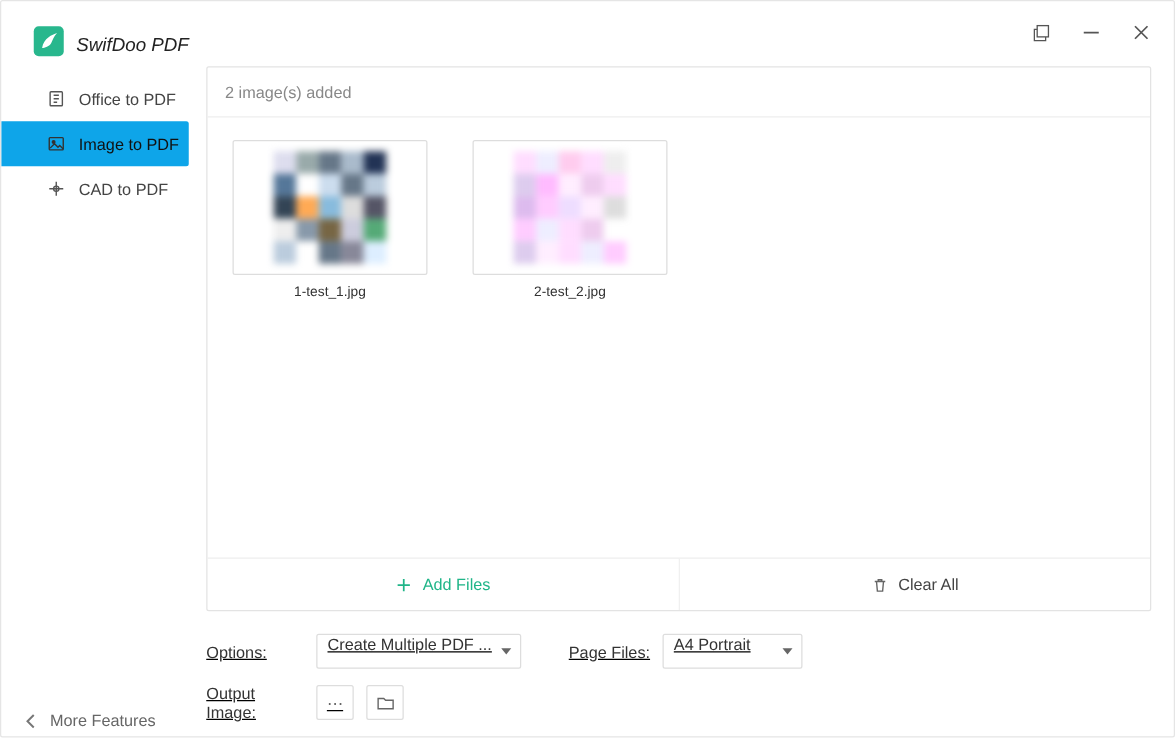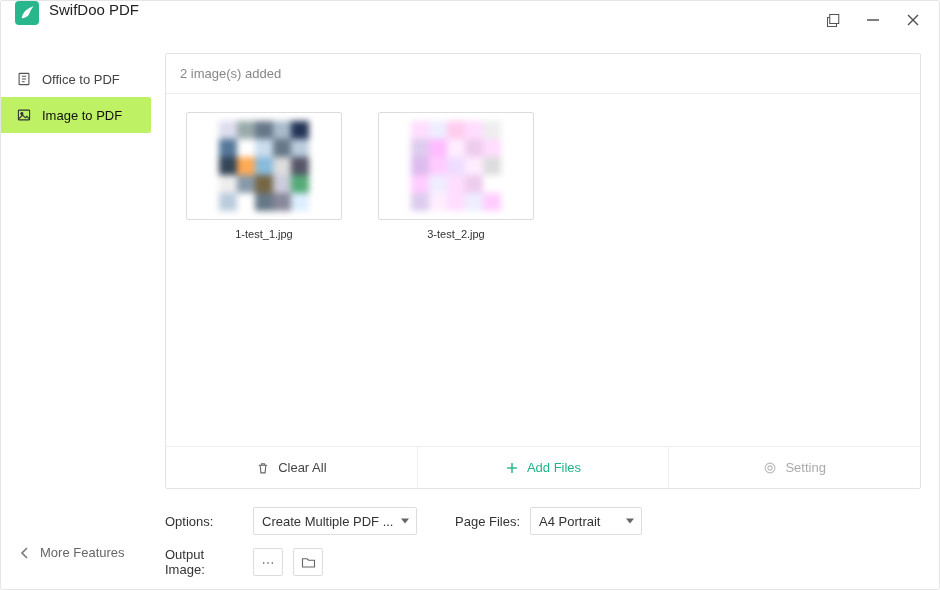--- a/index.html
+++ b/index.html
@@ -1,49 +1,49 @@
 <!DOCTYPE html>
 <html><head>
 <meta charset="utf-8">
 <style>
   * { box-sizing: border-box; margin: 0; padding: 0; font-family: -apple-system, BlinkMacSystemFont, "Segoe UI", Arial, sans-serif; }
   body { width: 940px; height: 590px; background: #fff; overflow: hidden; border: 1px solid #e5e5e5; border-radius: 2px; }
-  .titlebar { height: 44px; display: flex; align-items: flex-start; padding: 0 6px 0 14px; }
+  .titlebar { height: 44px; display: flex; align-items: flex-end; padding: 0 6px 0 26px; font-style: italic; }
   .logo { width: 24px; height: 24px; background: #28b78d; border-radius: 4px; display: flex; align-items: center; justify-content: center; margin-right: 10px; }
   .app-title { font-size: 15px; color: #222; flex: 1; }
   .win-controls { display: flex; align-items: center; gap: 0; }
   .win-btn { width: 40px; height: 38px; display: flex; align-items: center; justify-content: center; color: #555; cursor: pointer; }
   .layout { display: flex; height: calc(590px - 44px); }
   .sidebar { width: 160px; padding-top: 16px; }
-  .side-item { height: 36px; display: flex; align-items: center; padding-left: 16px; font-size: 13px; color: #444; gap: 10px; cursor: pointer; }
-  .side-item.active { background: #bef264; color: #111; border-radius: 0 2px 2px 0; margin-right: 10px; }
+  .side-item { height: 36px; display: flex; align-items: center; padding-left: 37px; font-size: 13px; color: #444; gap: 10px; cursor: pointer; }
+  .side-item.active { background: #0ea5e9; color: #111; border-radius: 0 2px 2px 0; margin-right: 10px; }
   .side-icon { width: 15px; display: inline-flex; color: #555; }
   .main { flex: 1; padding: 8px 18px 14px 4px; display: flex; flex-direction: column; }
   .panel { flex: 1; border: 1px solid #e3e3e3; border-radius: 2px; display: flex; flex-direction: column; overflow: hidden; }
   .panel-header { height: 40px; border-bottom: 1px solid #eee; display: flex; align-items: center; padding: 0 14px; color: #888; font-size: 13px; }
   .thumbs { flex: 1; padding: 18px 20px; display: flex; gap: 36px; align-items: flex-start; }
   .thumb { width: 156px; display: flex; flex-direction: column; align-items: center; }
   .thumb-box { width: 156px; height: 108px; border: 1px solid #ddd; border-radius: 2px; display: flex; align-items: center; justify-content: center; overflow: hidden; background: #fff; }
   .blur-img { display: grid; grid-template-columns: repeat(5, 18px); grid-auto-rows: 18px; filter: blur(3px); }
   .thumb-name { margin-top: 8px; font-size: 11px; color: #333; }
   .panel-footer { height: 42px; border-top: 1px solid #eee; display: flex; }
   .pf-btn { flex: 1; display: flex; align-items: center; justify-content: center; gap: 8px; font-size: 13px; cursor: pointer; border-right: 1px solid #f0f0f0; }
   .pf-btn:last-child { border-right: none; }
   .pf-btn.green { color: #20b588; }
   .pf-btn.gray { color: #aaa; }
   .pf-btn.dark { color: #444; }
   .bottom { display: flex; align-items: flex-end; margin-top: 18px; gap: 10px; }
-  .bottom-left { flex: 1; display: flex; flex-direction: column; gap: 12px; }
+  .bottom-left { flex: 1; display: flex; flex-direction: column; gap: 12px; text-decoration: underline; }
   .row { display: flex; align-items: center; gap: 10px; font-size: 13px; color: #333; }
   .lbl { width: 78px; font-size: 13px; color: #333; }
-  .sel { height: 28px; border: 1px solid #ddd; border-radius: 2px; padding: 0 22px 0 8px; font-size: 13px; color: #333; background: #fff; display: inline-flex; align-items: center; position: relative; cursor: pointer; }
+  .sel { height: 28px; border: 1px solid #ddd; border-radius: 2px; padding: 0 22px 0 8px; font-size: 13px; color: #333; background: #fff; display: inline-flex; position: relative; cursor: pointer; }
   .sel::after { content: ""; position: absolute; right: 7px; top: 50%; width: 0; height: 0; border-left: 4px solid transparent; border-right: 4px solid transparent; border-top: 5px solid #666; transform: translateY(-50%); }
   .sq { width: 30px; height: 28px; border: 1px solid #ddd; border-radius: 2px; display: inline-flex; align-items: center; justify-content: center; color: #666; cursor: pointer; font-size: 13px; }
   .start-btn { width: 140px; height: 50px; background: #28c08f; color: #fff; border: none; border-radius: 4px; font-size: 15px; cursor: pointer; }
-  .more-feat { position: absolute; left: 20px; bottom: 30px; display: flex; align-items: center; gap: 10px; font-size: 13px; color: #666; cursor: pointer; }
+  .more-feat { position: absolute; left: 20px; bottom: 6px; display: flex; align-items: center; gap: 10px; font-size: 13px; color: #666; cursor: pointer; }
 </style>
 </head>
 <body>
 
 <div class="titlebar">
   <div class="logo">
     <svg width="16" height="16" viewBox="0 0 24 24">
       <path d="M4 20 C6 8 16 4 22 2 C18 6 17 10 15 14 C13 18 7 20 4 20 Z" fill="#fff"></path>
     </svg>
   </div>
@@ -82,20 +82,29 @@
     </div>
     <div class="side-item active">
       <span class="side-icon">
         <svg width="14" height="14" viewBox="0 0 20 20" fill="none" stroke="#333" stroke-width="1.6">
             <rect x="2" y="3" width="16" height="14" rx="1"></rect>
             <circle cx="7" cy="8" r="1.5" fill="#333"></circle>
             <path d="M3 15l5-5 4 4 2-2 4 4"></path>
           </svg>
       </span>
       <span>Image to PDF</span>
+    </div>
+    <div class="side-item">
+      <span class="side-icon">
+        <svg width="14" height="14" viewBox="0 0 20 20" fill="none" stroke="#555" stroke-width="1.6">
+            <path d="M10 2v16M2 10h16"></path>
+            <circle cx="10" cy="10" r="3"></circle>
+          </svg>
+      </span>
+      <span>CAD to PDF</span>
     </div>
   </div>
 
   <div class="main">
     <div class="panel">
       <div class="panel-header">2 image(s) added</div>
       <div class="thumbs">
         <div class="thumb">
           <div class="thumb-box">
             <div class="blur-img" id="b1">
@@ -151,43 +160,36 @@
                 <div style="background: rgb(255, 221, 255);"></div>
                 <div style="background: rgb(238, 204, 238);"></div>
                 <div style="background: rgb(255, 255, 255);"></div>
                 <div style="background: rgb(221, 204, 238);"></div>
                 <div style="background: rgb(255, 238, 255);"></div>
                 <div style="background: rgb(255, 221, 255);"></div>
                 <div style="background: rgb(238, 238, 255);"></div>
                 <div style="background: rgb(255, 204, 255);"></div>
               </div>
           </div>
-          <div class="thumb-name">3-test_2.jpg</div>
+          <div class="thumb-name">2-test_2.jpg</div>
         </div>
       </div>
       <div class="panel-footer">
-        <div class="pf-btn dark">
-          <svg width="14" height="14" viewBox="0 0 20 20" fill="none" stroke="#666" stroke-width="1.6">
-              <path d="M4 6h12M8 6V4h4v2M6 6l1 11h6l1-11"></path>
-            </svg>
-          <span>Clear All</span>
-        </div>
         <div class="pf-btn green">
           <svg width="14" height="14" viewBox="0 0 20 20" stroke="#20b588" stroke-width="2">
               <line x1="10" y1="3" x2="10" y2="17"></line>
               <line x1="3" y1="10" x2="17" y2="10"></line>
             </svg>
           <span>Add Files</span>
         </div>
-        <div class="pf-btn gray">
-          <svg width="14" height="14" viewBox="0 0 20 20" fill="none" stroke="#bbb" stroke-width="1.6">
-              <circle cx="10" cy="10" r="3"></circle>
-              <circle cx="10" cy="10" r="7"></circle>
+        <div class="pf-btn dark">
+          <svg width="14" height="14" viewBox="0 0 20 20" fill="none" stroke="#666" stroke-width="1.6">
+              <path d="M4 6h12M8 6V4h4v2M6 6l1 11h6l1-11"></path>
             </svg>
-          <span>Setting</span>
+          <span>Clear All</span>
         </div>
       </div>
     </div>
 
     <div class="bottom">
       <div class="bottom-left">
         <div class="row">
           <span class="lbl">Options:</span>
           <span class="sel" style="width:164px">
               <span>Create Multiple PDF ...</span>

